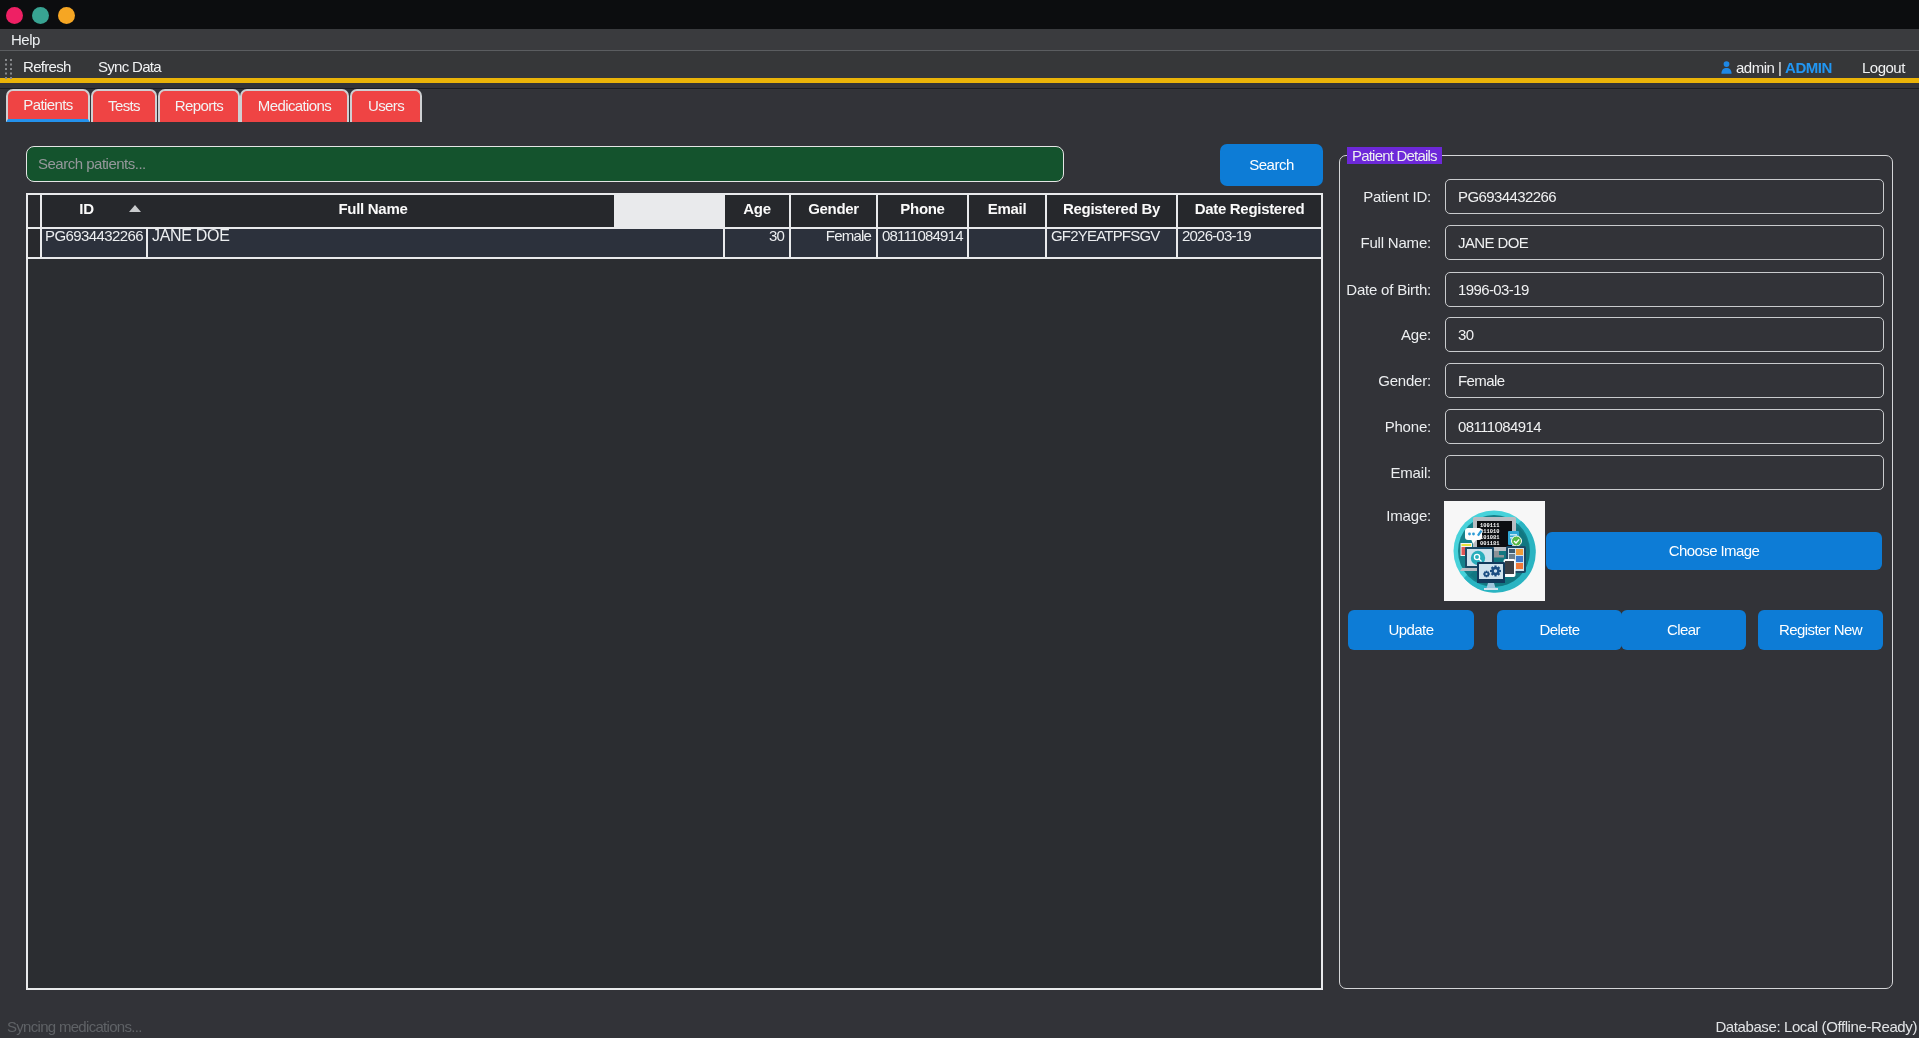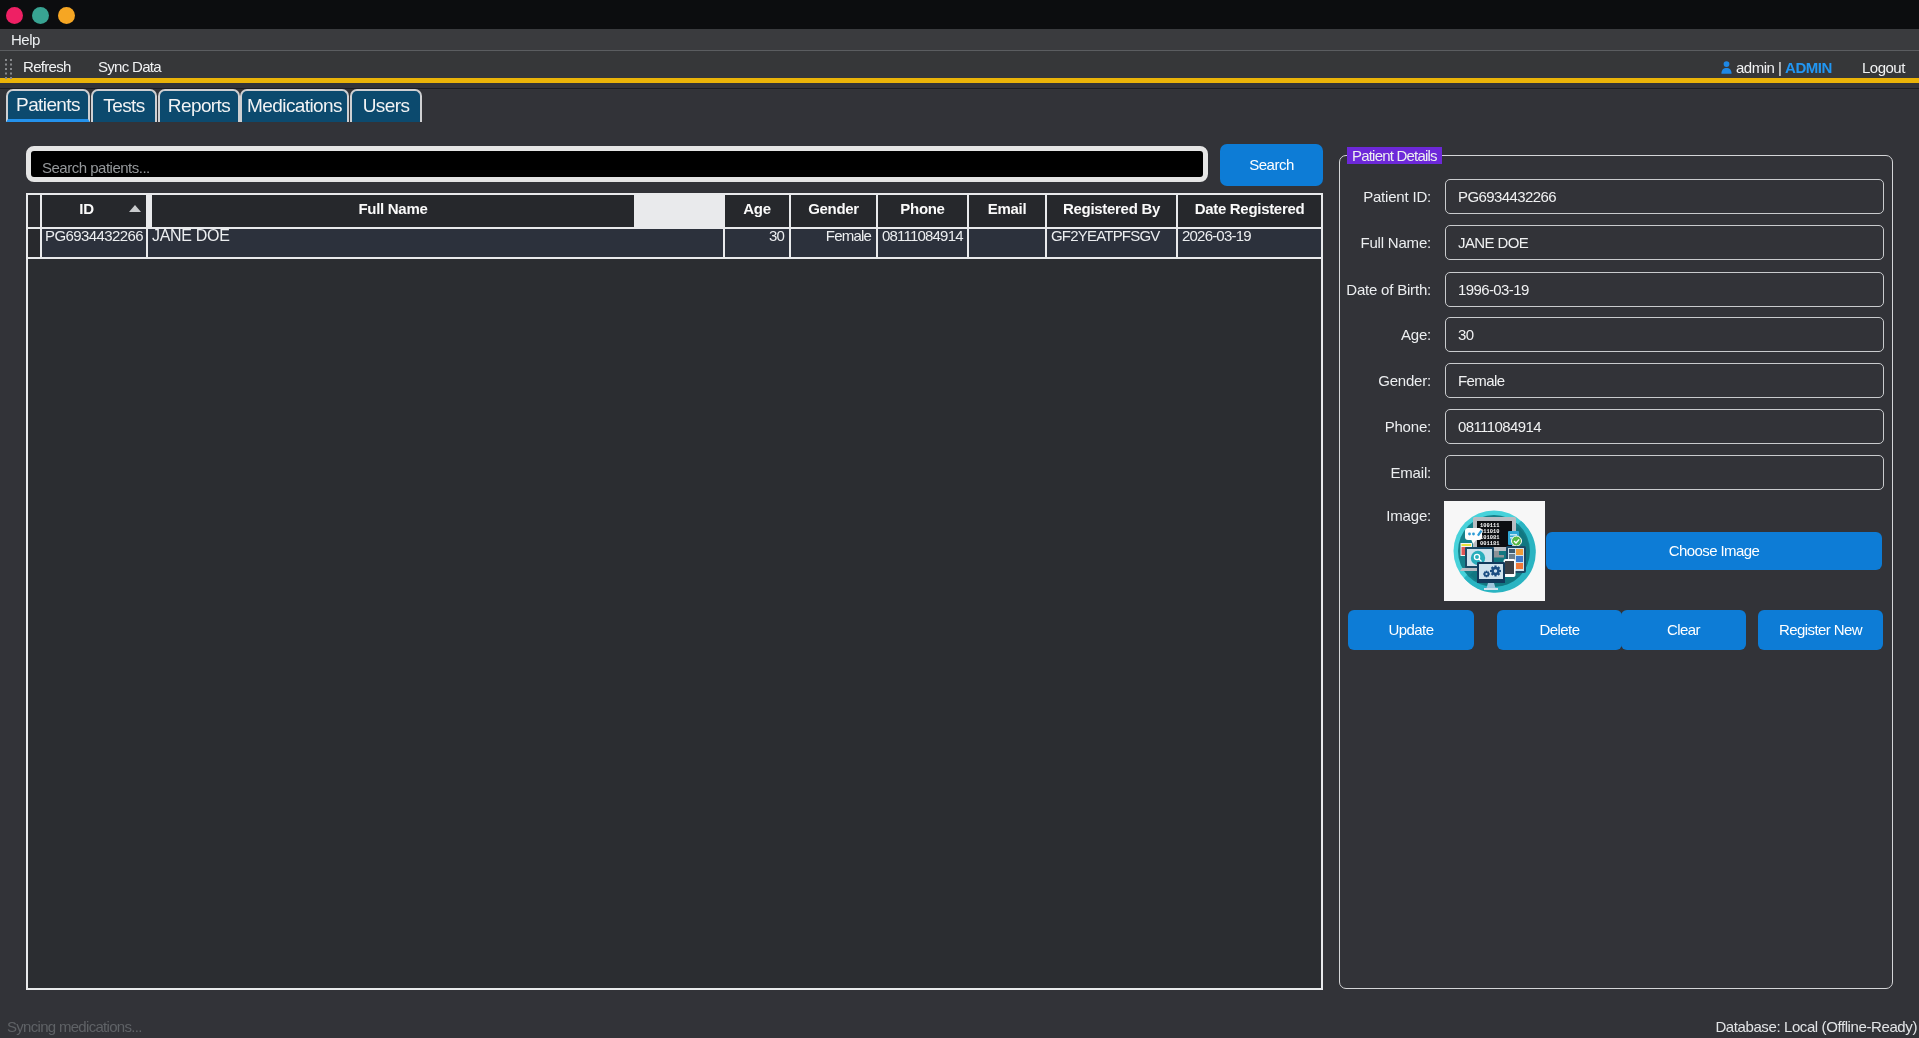--- a/index.html
+++ b/index.html
@@ -26,29 +26,29 @@
   .tbtxt { top:0; height:31px; line-height:31px; font-size:15px; letter-spacing:-0.7px; color:#f1f2f3; }
   #grip { left:5px; top:8px; width:8px; height:20px; }
 
   
   #usericon { left:1721px; top:60px; width:11px; height:15px; }
   #userinfo { left:1736px; top:52px; height:31px; line-height:31px; font-size:15px; letter-spacing:-0.5px; color:#f1f2f3; }
   #userinfo b { color:#2196f3; }
   #logout { left:1862px; top:52px; height:31px; line-height:31px; font-size:15px; letter-spacing:-0.5px; color:#f1f2f3; }
 
   
-  .tab { top:89px; height:33px; background:#0c4a6e; border:2px solid #cfd0d2; border-bottom:none;
-         border-radius:7px 7px 0 0; text-align:center; font-size:19px; letter-spacing:-0.6px; color:#f2f3f4;
+  .tab { top:89px; height:33px; background:#ef4444; border:2px solid #cfd0d2; border-bottom:none;
+         border-radius:7px 7px 0 0; text-align:center; font-size:15px; letter-spacing:-0.6px; color:#f2f3f4;
          line-height:30px; }
   .tab.sel { border-bottom:3px solid #2492ec; line-height:27px; }
 
   
-  #search { left:26px; top:146px; width:1182px; height:36px; border:5px solid #e5e5e5;
+  #search { left:26px; top:146px; width:1038px; height:36px; border:1px solid #e5e5e5;
             border-radius:8px; font-size:15px; letter-spacing:-0.5px; color:#95989b; line-height:33px;
-            padding-left:11px; background:#000000; }
+            padding-left:11px; background:#14532d; }
   #searchbtn { left:1220px; top:144px; width:103px; height:42px; background:#0d7cd6;
                border-radius:7px; color:#fff; font-size:15px; letter-spacing:-0.5px; text-align:center; line-height:41px; }
 
   
   #tablewrap { left:26px; top:193px; width:1297px; height:797px; background:#2b2d31;
                border:2px solid #e9eaec; }
   #gridlines { position:absolute; left:0; top:0; width:1293px; height:64px; background:#e9eaec; }
   .hc, .dc { position:absolute; overflow:hidden; white-space:nowrap; }
   .hc { top:0; height:32px; background:#26282c; font-size:15px; font-weight:bold; color:#fafafa;
         text-align:center; line-height:27px; letter-spacing:-0.3px; }
@@ -121,21 +121,21 @@
   <div class="abs tab" style="left:240px; width:109px;">Medications</div>
   <div class="abs tab" style="left:350px; width:72px;">Users</div>
 
   <div class="abs" id="search">Search patients...</div>
   <div class="abs" id="searchbtn">Search</div>
 
   <div class="abs" id="tablewrap">
     <div id="gridlines"></div>
     <div class="hc vhc" style="left:0; width:12px;"></div>
     <div class="hc" style="left:14px;  width:104px; padding-right:15px;">ID</div>
-    <div class="hc" style="left:124px; width:482px;">Full Name</div>
+    <div class="hc" style="left:104px; width:482px;">Full Name</div>
     <div class="hc" style="left:697px; width:64px;">Age</div>
     <div class="hc" style="left:763px; width:85px;">Gender</div>
     <div class="hc" style="left:850px; width:89px;">Phone</div>
     <div class="hc" style="left:941px; width:76px;">Email</div>
     <div class="hc" style="left:1019px; width:129px;">Registered By</div>
     <div class="hc" style="left:1150px; width:143px;">Date Registered</div>
     <div style="position:absolute; left:101px; top:10px; width:0; height:0;
          border-left:6px solid transparent; border-right:6px solid transparent;
          border-bottom:7px solid #c9cbcd;"></div>
     <div class="dc vhc" style="left:0; width:12px;"></div>

